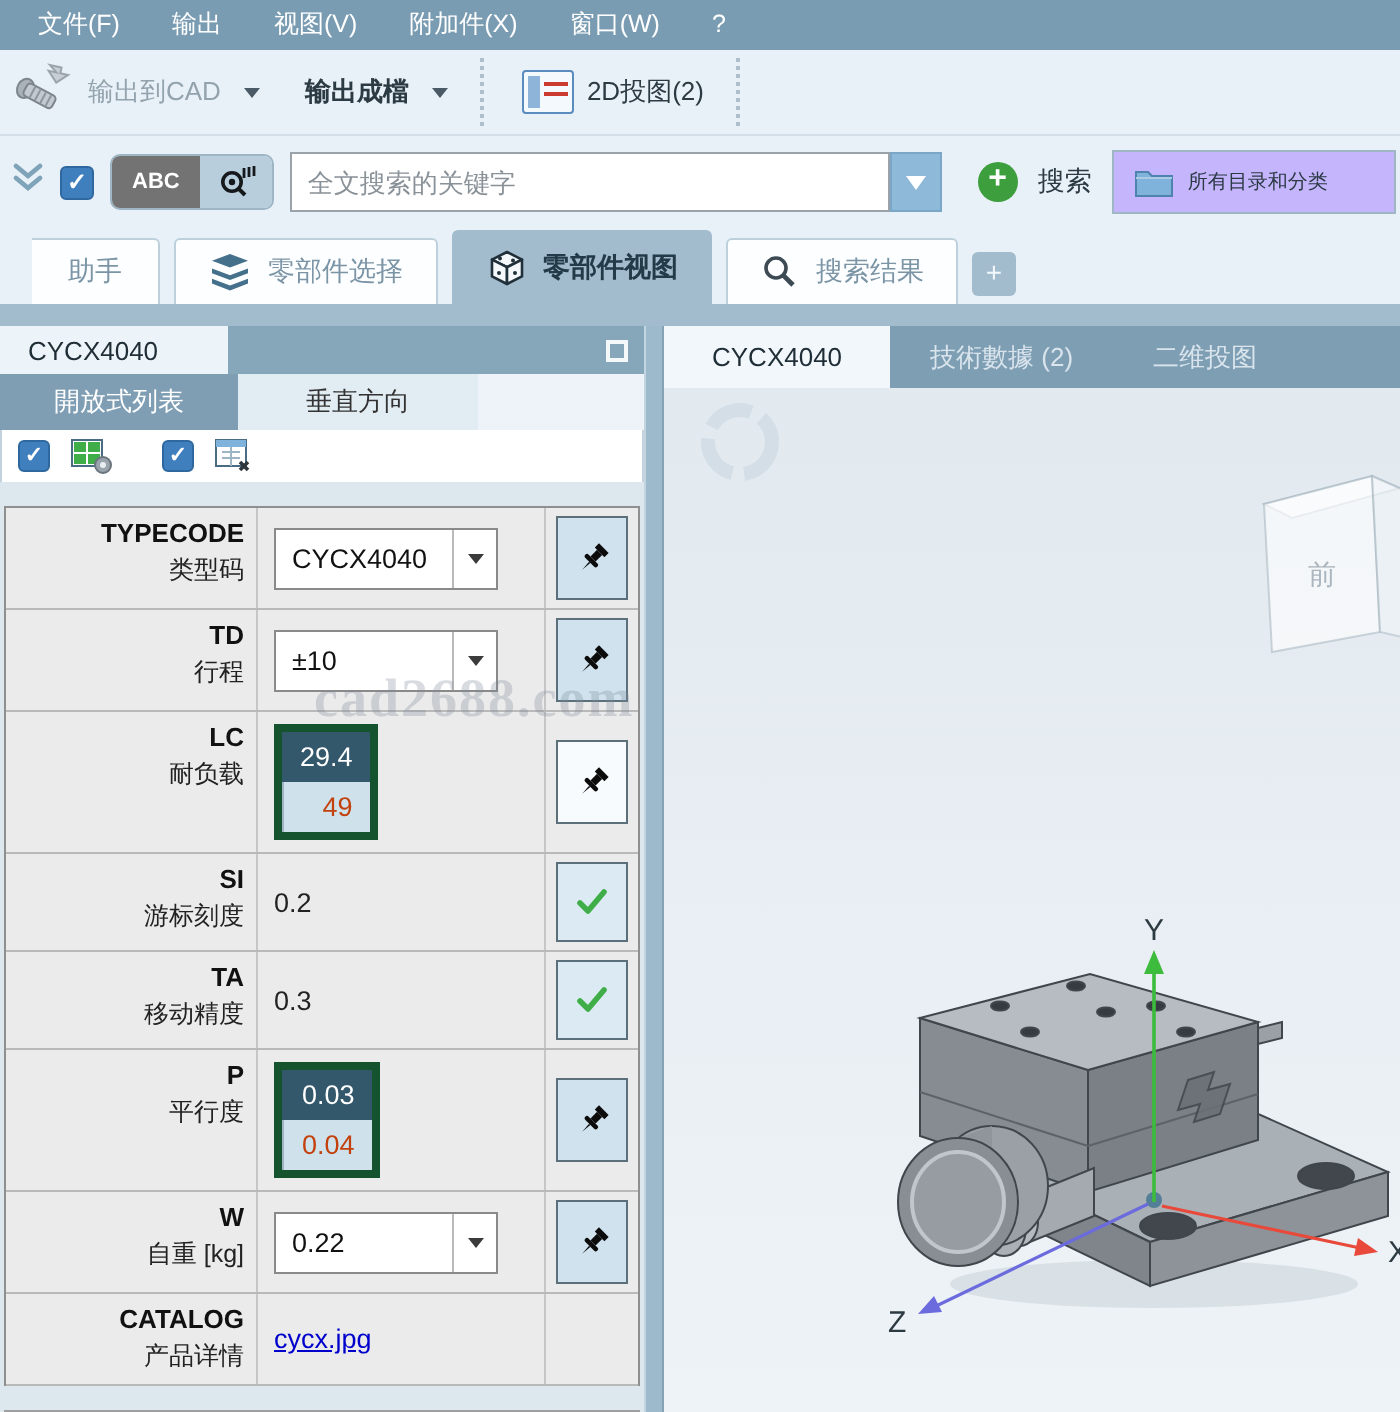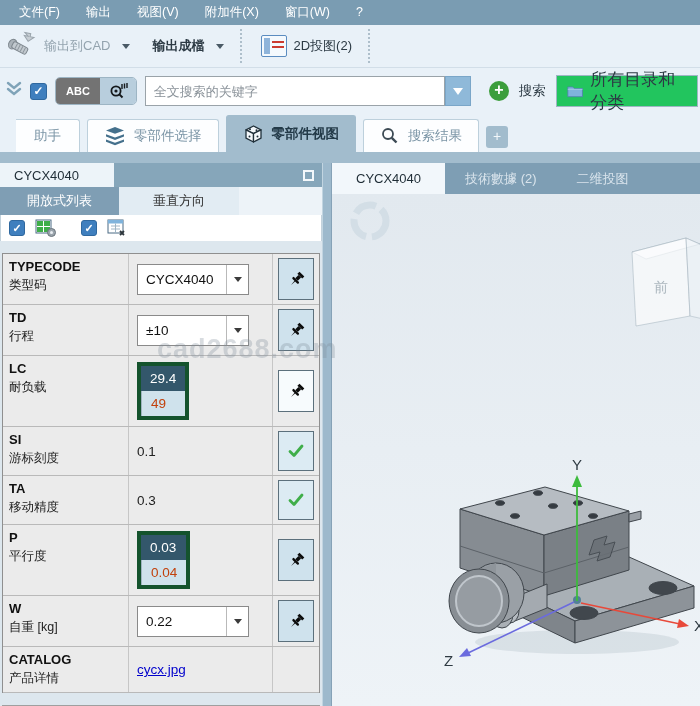--- a/index.html
+++ b/index.html
@@ -27,21 +27,21 @@
   .chk { width:17px; height:17px; background:#3f7fbe; border:1px solid #2f689f; border-radius:3px; color:#fff; font-size:12px; line-height:15px; text-align:center; font-weight:bold; }
   .seg { display:flex; height:28px; border:1px solid #9db5c4; border-radius:5px; overflow:hidden; margin-left:8px; }
   .seg-abc { background:#737373; color:#fff; font-size:11px; font-weight:bold; display:flex; align-items:center; padding:0 10px; }
   .seg-mag { background:#b8cedd; display:flex; align-items:center; padding:0 8px; }
   .search-input { width:300px; height:30px; margin-left:8px; border:1px solid #9aa3a9; background:#fff; font-size:13px; padding:0 8px; color:#333; font-family:"Liberation Sans",sans-serif; }
   .search-input::placeholder { color:#8a9299; }
   .dd-btn { width:26px; height:30px; background:#8fb9d9; border:1px solid #7aa6c8; display:flex; align-items:center; justify-content:center; }
   .dd-btn span { width:0; height:0; border-left:5px solid transparent; border-right:5px solid transparent; border-top:7px solid #fff; }
   .plus-btn { width:20px; height:20px; border-radius:50%; background:#3c9e3c; color:#fff; font-size:16px; font-weight:bold; line-height:18px; text-align:center; margin-left:18px; }
   .search-label { font-size:13.5px; color:#2c3a44; margin:0 10px 0 10px; }
-  .scope-box { display:flex; align-items:center; gap:7px; height:32px; border:1px solid #9fb6c4; background:#22c55e; padding:0 10px; flex:1; margin-right:2px; font-size:17px; color:#2c3a44; }
+  .scope-box { display:flex; align-items:center; gap:7px; height:32px; border:1px solid #9fb6c4; background:#c4b5fd; padding:0 10px; flex:1; margin-right:2px; font-size:10px; color:#2c3a44; }
 
   
   .tabsrow { height:49px; background:#e9f1f8; position:relative; }
   .tabstrip { position:absolute; bottom:0; left:0; width:100%; height:11px; background:#a2bccd; }
   .tabs { position:absolute; bottom:11px; left:0; display:flex; align-items:flex-end; padding-left:16px; }
   .tab { display:flex; align-items:center; gap:8px; height:33px; background:#fdfeff; border:1px solid #bdd0dc; border-bottom:none; border-radius:3px 3px 0 0; padding:0 16px; margin-right:7px; color:#7b95a6; font-size:13.5px; }
   .tab.first { border-left:none; border-radius:0 3px 0 0; padding:0 18px; }
   .tab.active { background:#a2bccd; border-color:#a2bccd; color:#233a48; font-weight:bold; height:37px; }
   .tab-add { width:22px; height:22px; background:#a2bccd; border-radius:3px; color:#f2f7fa; font-size:14px; text-align:center; line-height:20px; margin-bottom:4px; }
 
@@ -57,21 +57,21 @@
   .ltitle-bar { flex:1; background:#86a6ba; display:flex; align-items:center; justify-content:flex-end; padding-right:8px; }
   .max-icon { width:11px; height:11px; border:2px solid #f4f8fb; }
   .ltabs { height:33px; display:flex; background:#edf3f8; }
   .ltab { display:flex; align-items:center; justify-content:center; font-size:13px; }
   .ltab.a { width:119px; background:#7f9eb4; color:#fff; }
   .ltab.b { width:120px; background:#e2ecf3; color:#333; }
   .lcontrols { height:30px; background:#fff; display:flex; align-items:center; gap:10px; padding-left:8px; border-left:1px solid #c3d2dc; border-right:1px solid #c3d2dc; }
   .chk-sm { width:16px; height:16px; background:#3f7fbe; border:1px solid #2f689f; border-radius:3px; color:#fff; font-size:11px; line-height:14px; text-align:center; font-weight:bold; }
 
   
-  .ltable { margin:12px 2px; border:1px solid #8f8f8f; border-bottom:none; }
+  .ltable { margin:12px 2px; border:1px solid #8f8f8f; border-bottom:none;text-align:right; }
   .lrow { display:grid; grid-template-columns:126px 144px 46px; border-bottom:1px solid #b9b9b9; background:#ebebeb; }
   .lrow > div { border-right:1px solid #c6c6c6; }
   .lrow > div:last-child { border-right:none; }
   .cell-label { padding:5px 6px; }
   .p-code { font-size:13px; font-weight:bold; color:#111; }
   .p-name { font-size:12.5px; color:#222; margin-top:3px; }
   .cell-value { display:flex; align-items:center; padding:6px 8px; }
   .cell-action { display:flex; align-items:center; justify-content:center; padding:4px 0; }
   .dropdown { display:flex; width:112px; height:31px; background:#fff; border:1px solid #8a8a8a; align-items:stretch; }
   .dropdown .val { flex:1; font-size:13.5px; color:#111; display:flex; align-items:center; padding-left:8px; }
@@ -87,21 +87,21 @@
   .act-btn.chkb { background:#dcebf3; height:40px; }
   .lempty { flex:1; background:#fff; border:1px solid #9f9f9f; border-top:none; margin:0 2px; }
 
   
   .rtabs { height:31px; background:#7e9eb4; display:flex; }
   .rtab { display:flex; align-items:center; padding:0 20px; font-size:13px; color:#d9e4ec; }
   .rtab.active { background:#f2f7fb; color:#1f2d36; padding:0 24px; }
   .viewport { flex:1; position:relative; background:linear-gradient(#e2e9ef, #eef3f7); overflow:hidden; }
   .viewport svg { position:absolute; left:0; top:0; }
 
-  .watermark { position:absolute; left:157px; top:334px; font-size:27px; font-weight:bold; letter-spacing:1px; color:rgba(125,140,153,0.30); z-index:60; pointer-events:none; }
+  .watermark { position:absolute; left:157px; top:334px; font-size:27px; font-weight:bold; letter-spacing:1px; color:rgba(125,140,153,0.30); z-index:60; pointer-events:none;font-family:Liberation Serif, serif; }
 
   svg text { font-family:"Liberation Sans",sans-serif; }
 </style>
 </head>
 <body>
 
 <div class="menubar">
   <span class="menu-item">文件(F)</span>
   <span class="menu-item">输出</span>
   <span class="menu-item">视图(V)</span>
@@ -319,21 +319,21 @@
           </span>
         </div>
       </div>
 
       <div class="lrow">
         <div class="cell-label">
           <div class="p-code">SI</div>
           <div class="p-name">游标刻度</div>
         </div>
         <div class="cell-value">
-          <span class="plainval">0.1</span>
+          <span class="plainval">0.2</span>
         </div>
         <div class="cell-action">
           <span class="act-btn chkb">
             <svg width="18" height="16" viewBox="0 0 18 16">
                 <polyline points="3,8.5 7,12.5 15,3" fill="none" stroke="#3fae49" stroke-width="2.8" stroke-linecap="round" stroke-linejoin="round"></polyline>
               </svg>
           </span>
         </div>
       </div>
 

